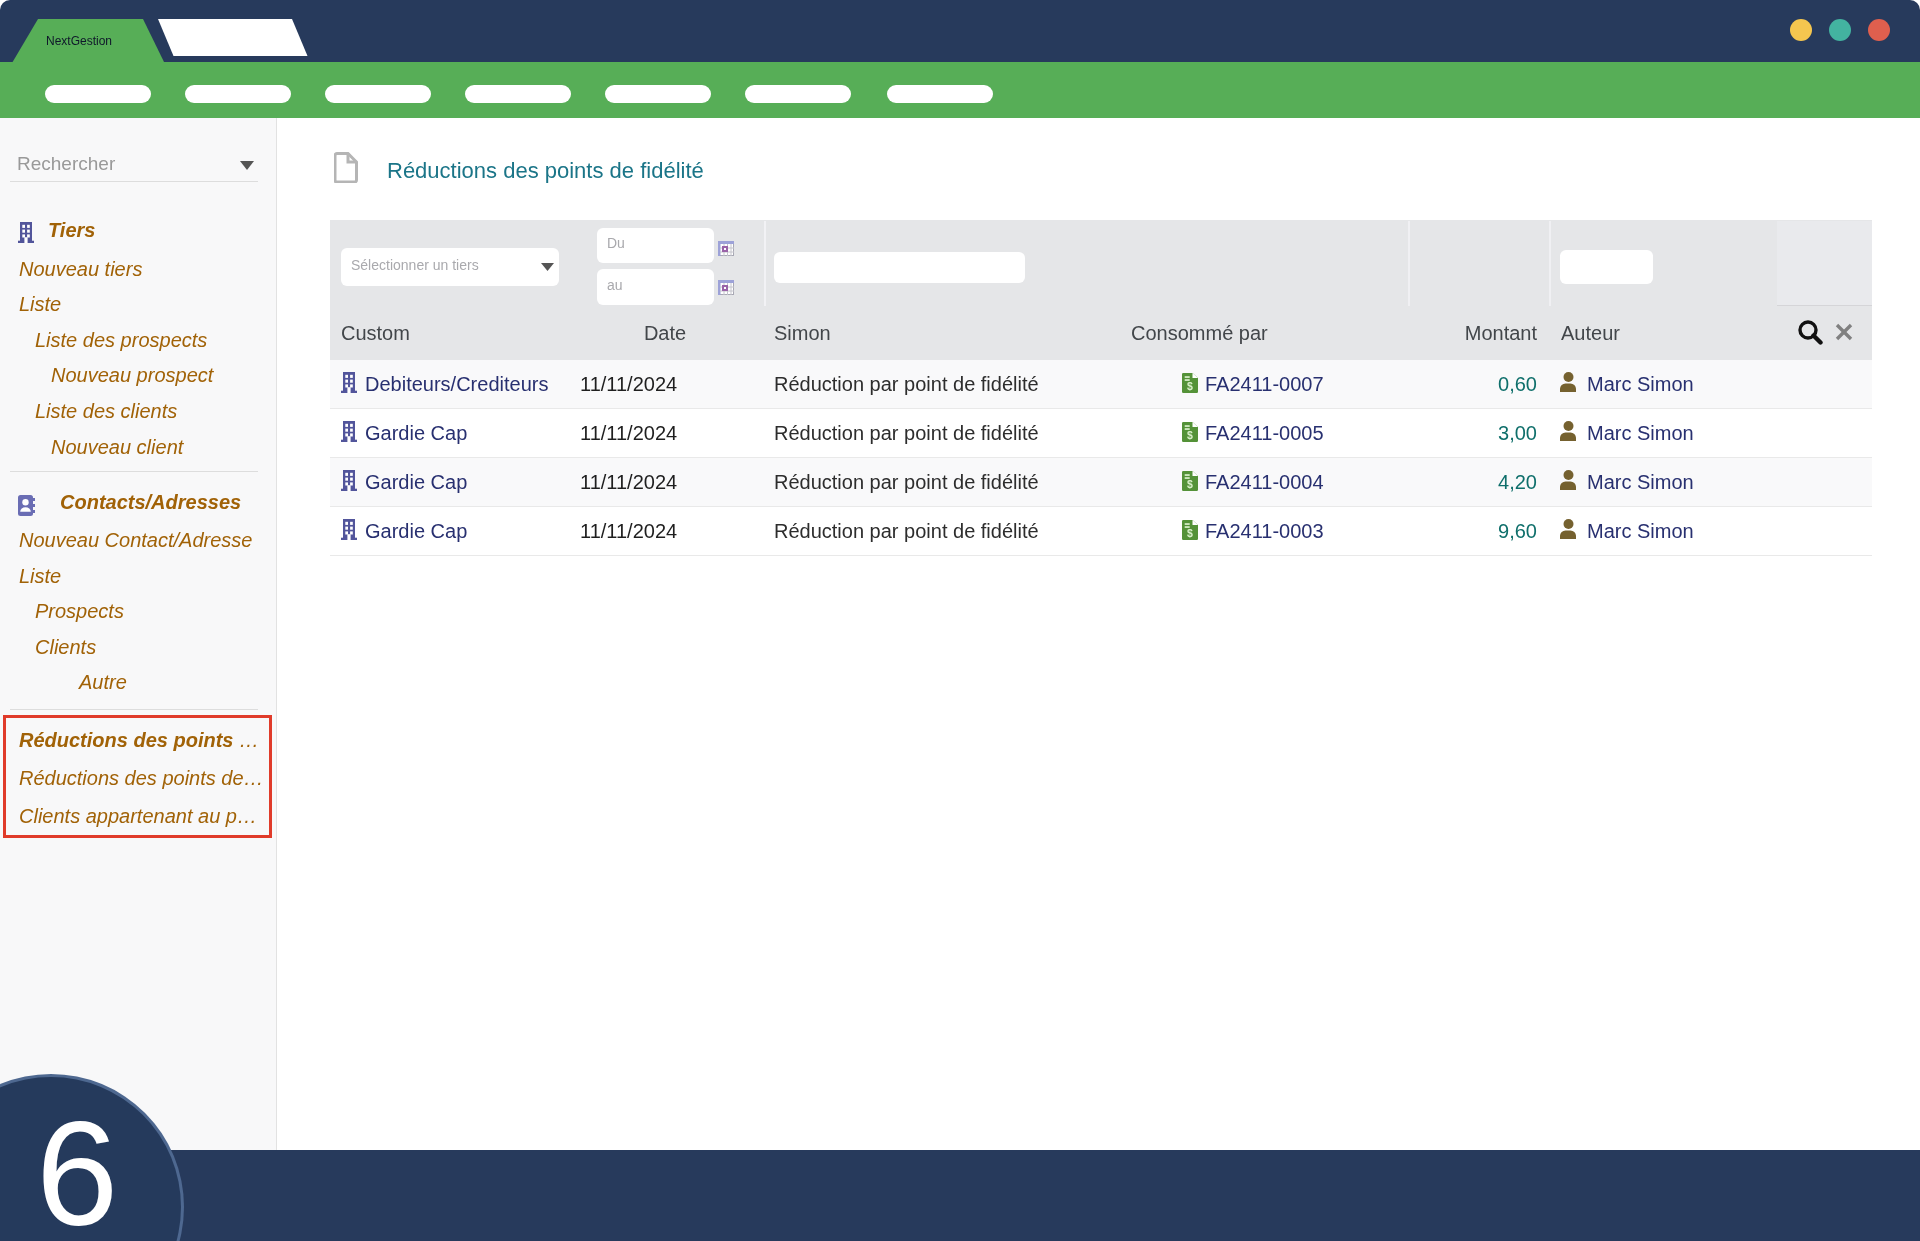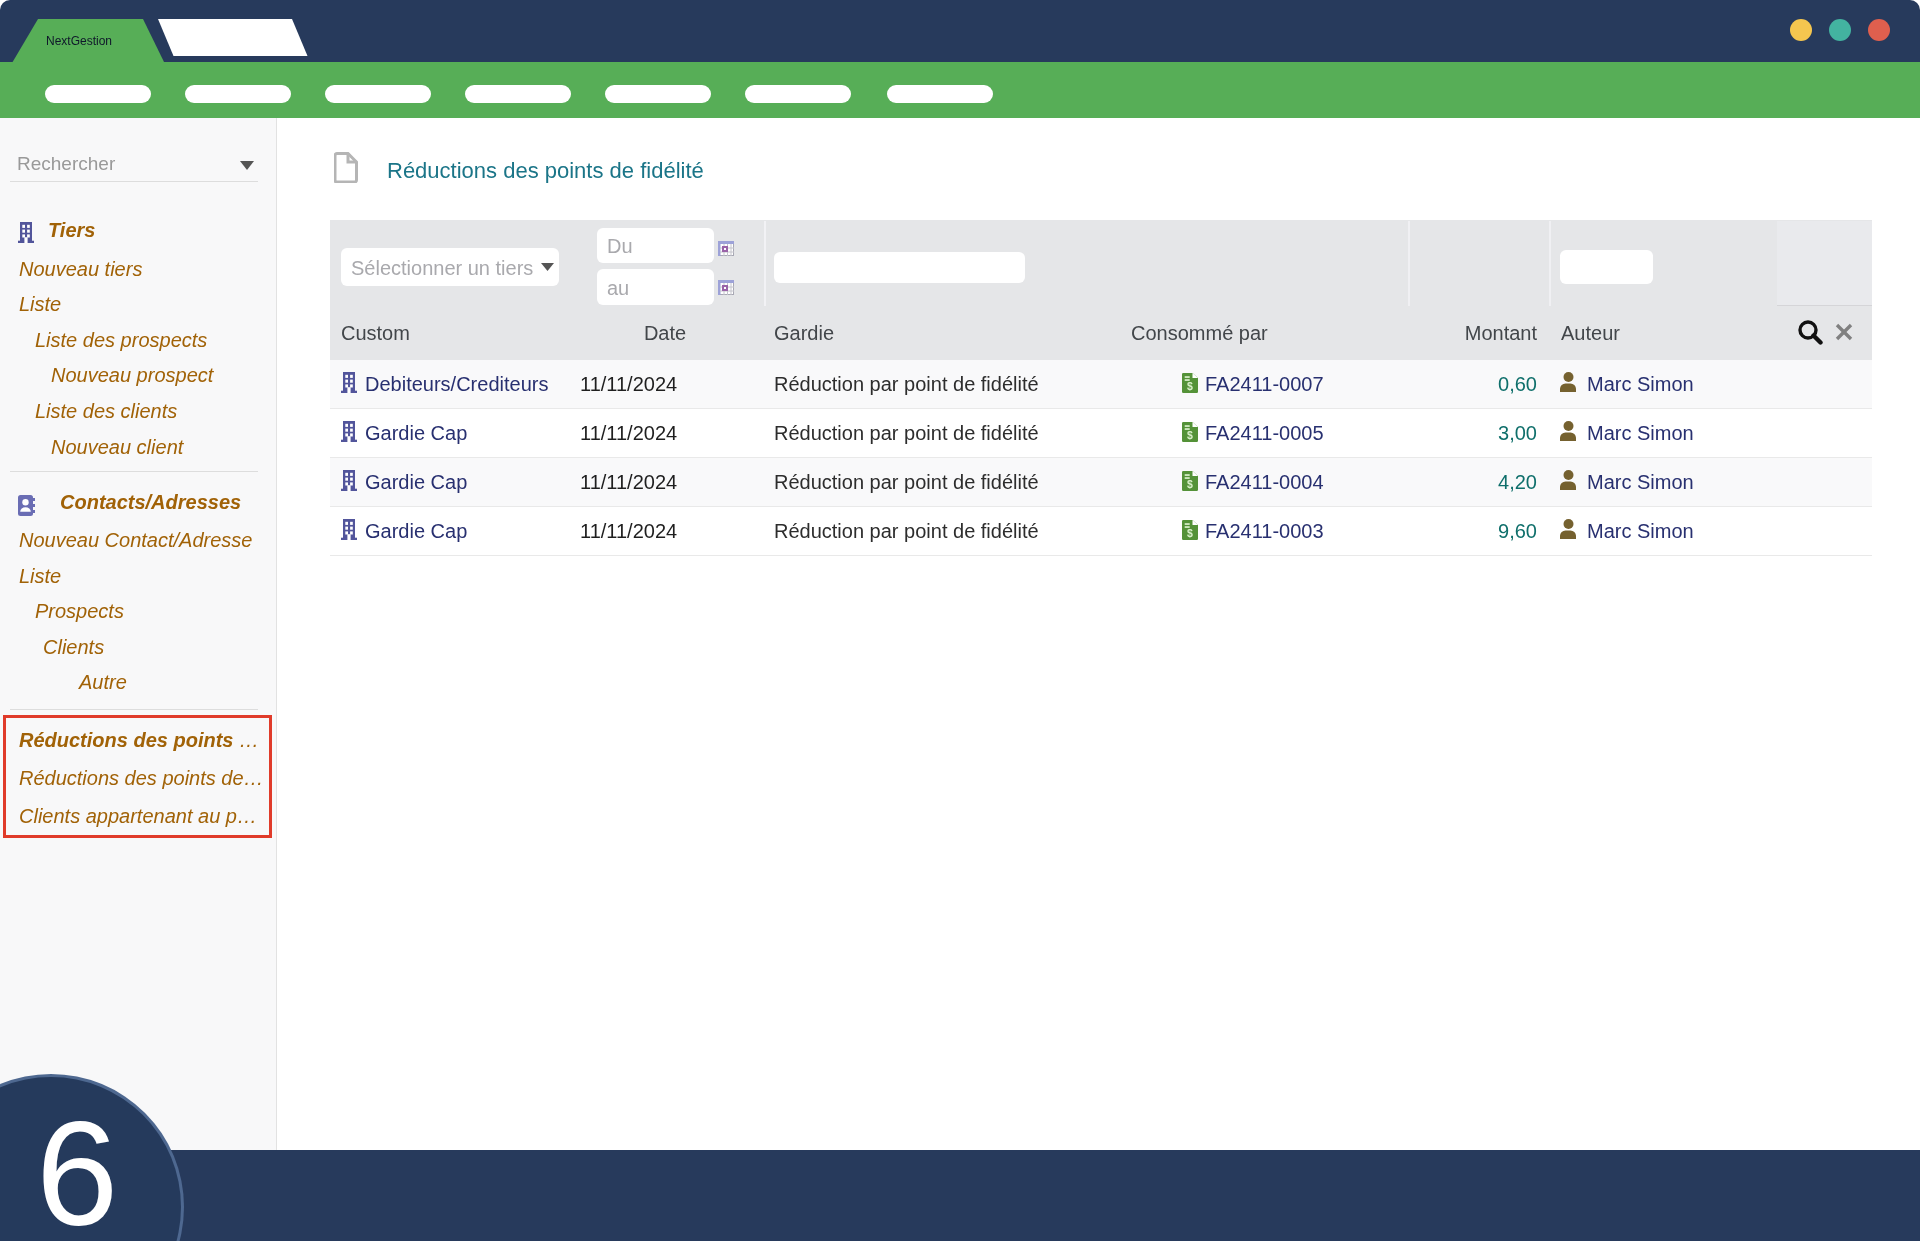--- a/index.html
+++ b/index.html
@@ -15,21 +15,21 @@
   
   .sidebar { left:0; top:118px; width:277px; height:1033px; background:#f8f8f9; border-right:1px solid #e2e2e2; }
   .sb { position:absolute; font-size:20px; line-height:1; color:#a16207; white-space:nowrap;font-style:italic; }
   .sb18 { position:absolute; font-size:19px; line-height:1; color:#999; }
   .sep { position:absolute; left:10px; width:248px; height:1px; background:#ddd; }
   .redbox { position:absolute; left:3px; top:715px; width:269px; height:123px; border:3px solid #e03b2a; }
   
   .title { left:387px; top:160px; font-size:22px; color:#1b7588; line-height:1; }
   .band { left:330px; top:220px; width:1542px; height:140px; background:#e5e6e8; }
   .whitebox { position:absolute; background:#fff; border-radius:6px; }
-  .ph { color:#a9a9ad; font-size:20px; line-height:1; position:absolute; }
+  .ph { color:#a9a9ad; font-size:14px; line-height:1; position:absolute; }
   .hdr { position:absolute; font-size:20px; line-height:1; color:#42464a; top:323px; }
   .row { position:absolute; left:330px; width:1542px; height:49px; border-bottom:1px solid #e9e9e9; }
   .rodd { background:#f9f9fa; }
   .reven { background:#fff; }
   .ct { position:absolute; font-size:20px; line-height:1; top:13.5px; }
   .bicon { position:absolute; left:11px; top:12px; }
   .ficon { position:absolute; left:852px; top:13px; }
   .picon { position:absolute; left:1229px; top:12px; }
   .link { color:#283070; }
   .blk { color:#1f1f1f; }
@@ -94,21 +94,21 @@
     <rect x="15" y="3" width="2" height="3" fill="#6a6db4"></rect>
     <rect x="15" y="9" width="2" height="3" fill="#6a6db4"></rect>
     <rect x="15" y="15" width="2" height="3" fill="#6a6db4"></rect>
     <circle cx="7.5" cy="7.3" r="3.2" fill="#fff"></circle>
     <path d="M2.2 16.8 a5.3 4.6 0 0 1 10.6 0 z" fill="#fff"></path>
   </svg>
   <div class="sb" style="left:60px; top:492px; font-weight:bold;">Contacts/Adresses</div>
   <div class="sb" style="left:19px; top:530px;">Nouveau Contact/Adresse</div>
   <div class="sb" style="left:19px; top:566px;">Liste</div>
   <div class="sb" style="left:35px; top:601px;">Prospects</div>
-  <div class="sb" style="left:43px; top:637px;">Clients</div>
+  <div class="sb" style="left:35px; top:637px;">Clients</div>
   <div class="sb" style="left:35px; top:672px;margin-left:44px;">Autre</div>
   <div class="sep" style="top:709px;"></div>
 
   <div class="redbox"></div>
   <div class="sb" style="left:19px; top:730px; font-weight:bold;">Réductions des points <span style="font-weight:normal">…</span></div>
   <div class="sb" style="left:19px; top:768px;">Réductions des points de…</div>
   <div class="sb" style="left:19px; top:806px;">Clients appartenant au p…</div>
 
   <svg class="abs" style="left:334px; top:152px;" width="24" height="31" viewBox="0 0 24 31">
     <path d="M3 1.5 h11 l8.5 8.5 v18 a2 2 0 0 1 -2 2 h-17.5 a2 2 0 0 1 -2 -2 v-24.5 a2 2 0 0 1 2 -2 z" fill="none" stroke="#b5b5b5" stroke-width="3"></path>
@@ -152,21 +152,21 @@
     <line x1="2" y1="7" x2="16" y2="7" stroke="#c4c4cc" stroke-width="1"></line>
     <line x1="2" y1="11" x2="16" y2="11" stroke="#c4c4cc" stroke-width="1"></line>
     <rect x="4" y="5" width="6" height="6" fill="#9a63a8"></rect>
     <rect x="6" y="7" width="2" height="2" fill="#fff"></rect>
   </svg>
   <div class="whitebox" style="left:774px; top:252px; width:251px; height:31px;"></div>
   <div class="whitebox" style="left:1560px; top:250px; width:93px; height:34px;"></div>
 
   <div class="hdr" style="left:341px;">Custom</div>
   <div class="hdr" style="left:580px; width:170px; text-align:center;">Date</div>
-  <div class="hdr" style="left:774px;">Gardie</div>
+  <div class="hdr" style="left:774px;">Simon</div>
   <div class="hdr" style="left:1131px;">Consommé par</div>
   <div class="hdr" style="left:1387px; width:150px; text-align:right;">Montant</div>
   <div class="hdr" style="left:1561px;">Auteur</div>
   <svg class="abs" style="left:1797px; top:319px;" width="26" height="26" viewBox="0 0 26 26">
     <circle cx="11" cy="11" r="8" fill="none" stroke="#111" stroke-width="3.4"></circle>
     <line x1="16.5" y1="16.5" x2="23.5" y2="23.5" stroke="#111" stroke-width="4.4" stroke-linecap="round"></line>
   </svg>
   <svg class="abs" style="left:1835px; top:323px;" width="18" height="18" viewBox="0 0 18 18">
     <line x1="2" y1="2" x2="16" y2="16" stroke="#808080" stroke-width="3.4"></line>
     <line x1="16" y1="2" x2="2" y2="16" stroke="#808080" stroke-width="3.4"></line>

